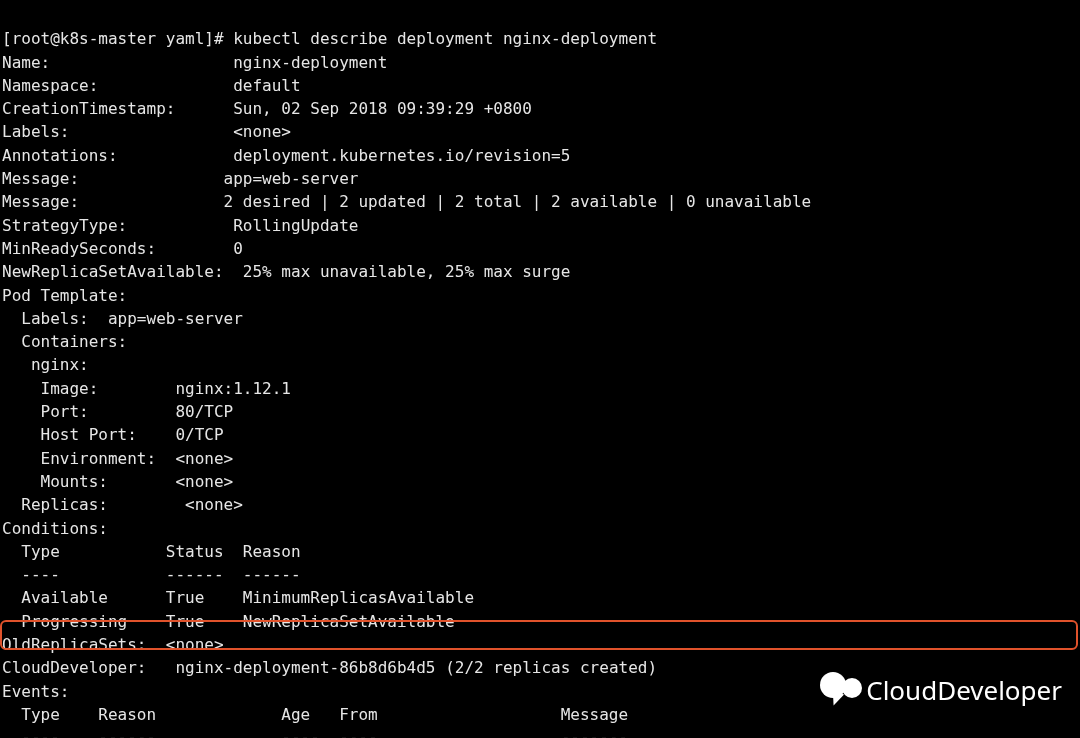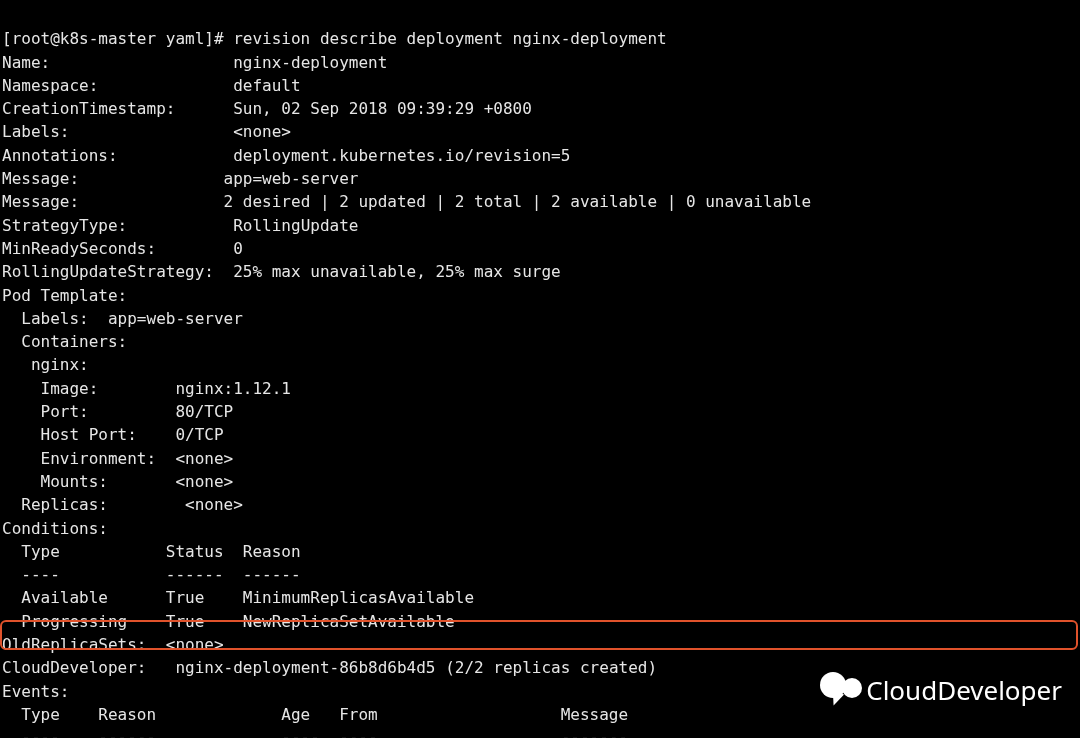--- a/index.html
+++ b/index.html
@@ -67,31 +67,31 @@
     top: 746px;
     font-family: sans-serif;
     font-size: 14px;
     color: #a16207;
   }
 </style>
 </head>
 <body>
 
 <div class="terminal">
-<span>[root@k8s-master yaml]# </span><span>revision describe deployment nginx-deployment</span>
+<span>[root@k8s-master yaml]# </span><span>kubectl describe deployment nginx-deployment</span>
 <span>Name:</span>                   <span>nginx-deployment</span>
 <span>Namespace:</span>              <span>default</span>
 <span>CreationTimestamp:</span>      <span>Sun, 02 Sep 2018 09:39:29 +0800</span>
 <span>Labels:</span>                 <span>&lt;none&gt;</span>
 <span>Annotations:</span>            <span>deployment.kubernetes.io/revision=5</span>
 <span>Message:</span>               <span>app=web-server</span>
 <span>Message:</span>               <span>2 desired | 2 updated | 2 total | 2 available | 0 unavailable</span>
 <span>StrategyType:</span>           <span>RollingUpdate</span>
 <span>MinReadySeconds:</span>        <span>0</span>
-<span>RollingUpdateStrategy:</span>  <span>25% max unavailable, 25% max surge</span>
+<span>NewReplicaSetAvailable:</span>  <span>25% max unavailable, 25% max surge</span>
 <span>Pod Template:</span>
 <span>  Labels:  app=web-server</span>
 <span>  Containers:</span>
 <span>   nginx:</span>
 <span>    Image:</span>        <span>nginx:1.12.1</span>
 <span>    Port:</span>         <span>80/TCP</span>
 <span>    Host Port:</span>    <span>0/TCP</span>
 <span>    Environment:</span>  <span>&lt;none&gt;</span>
 <span>    Mounts:</span>       <span>&lt;none&gt;</span>
 <span>  Replicas:</span>        <span>&lt;none&gt;</span>

